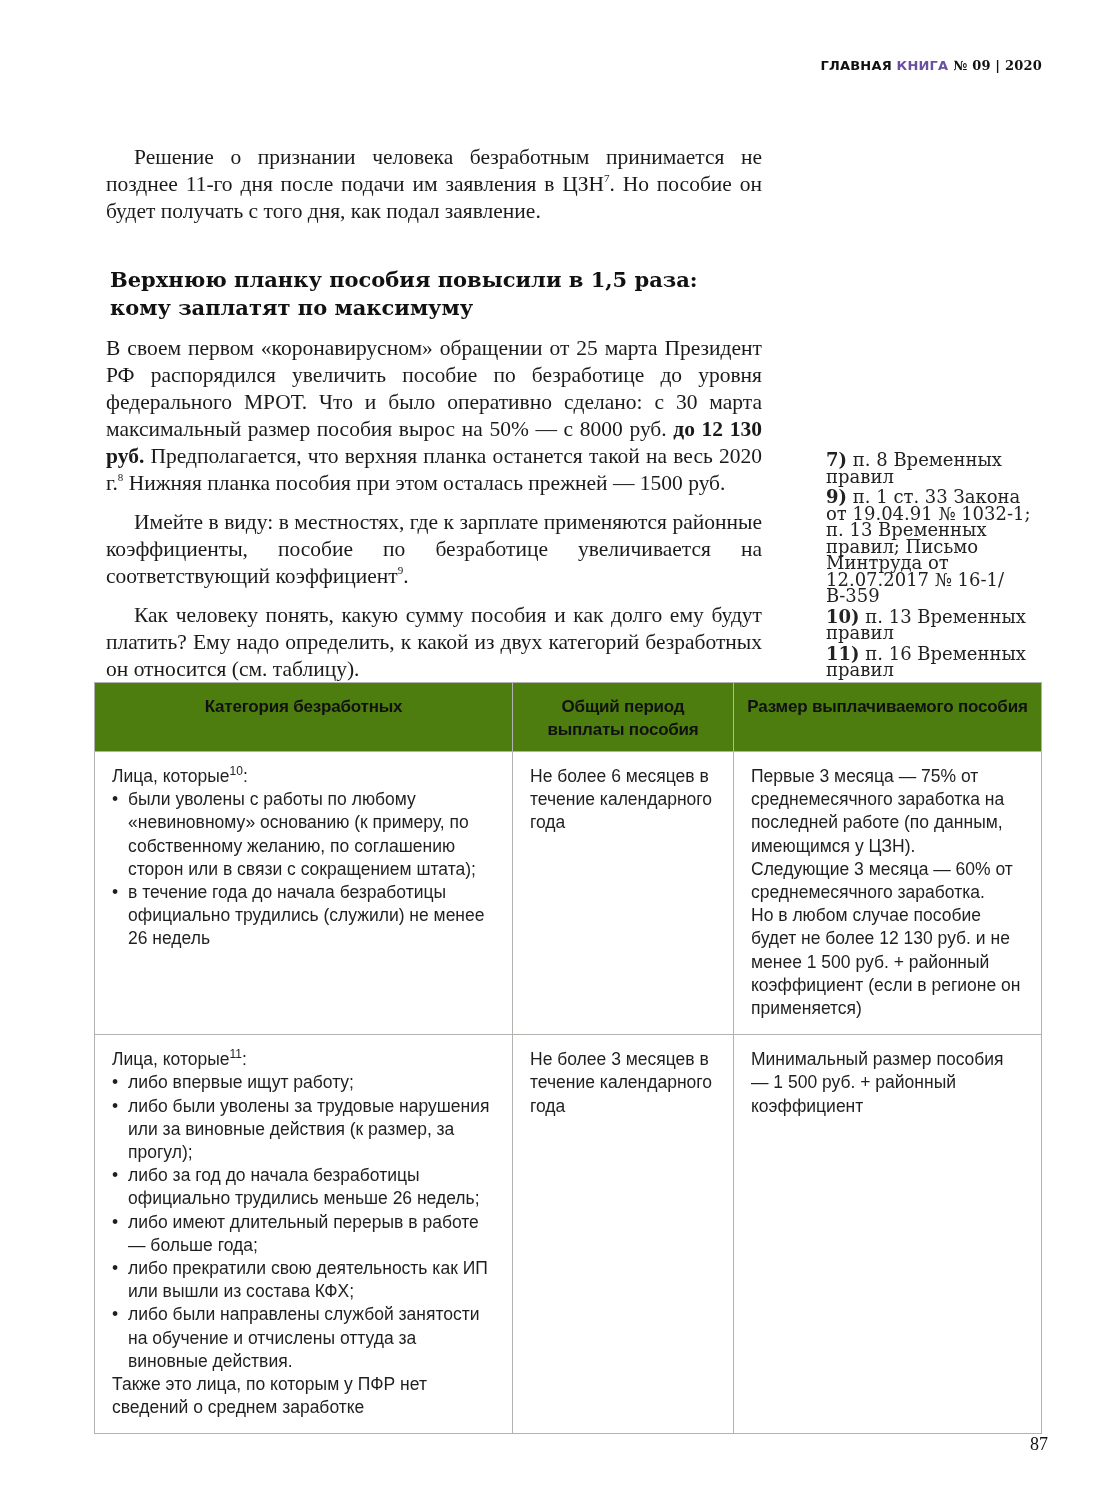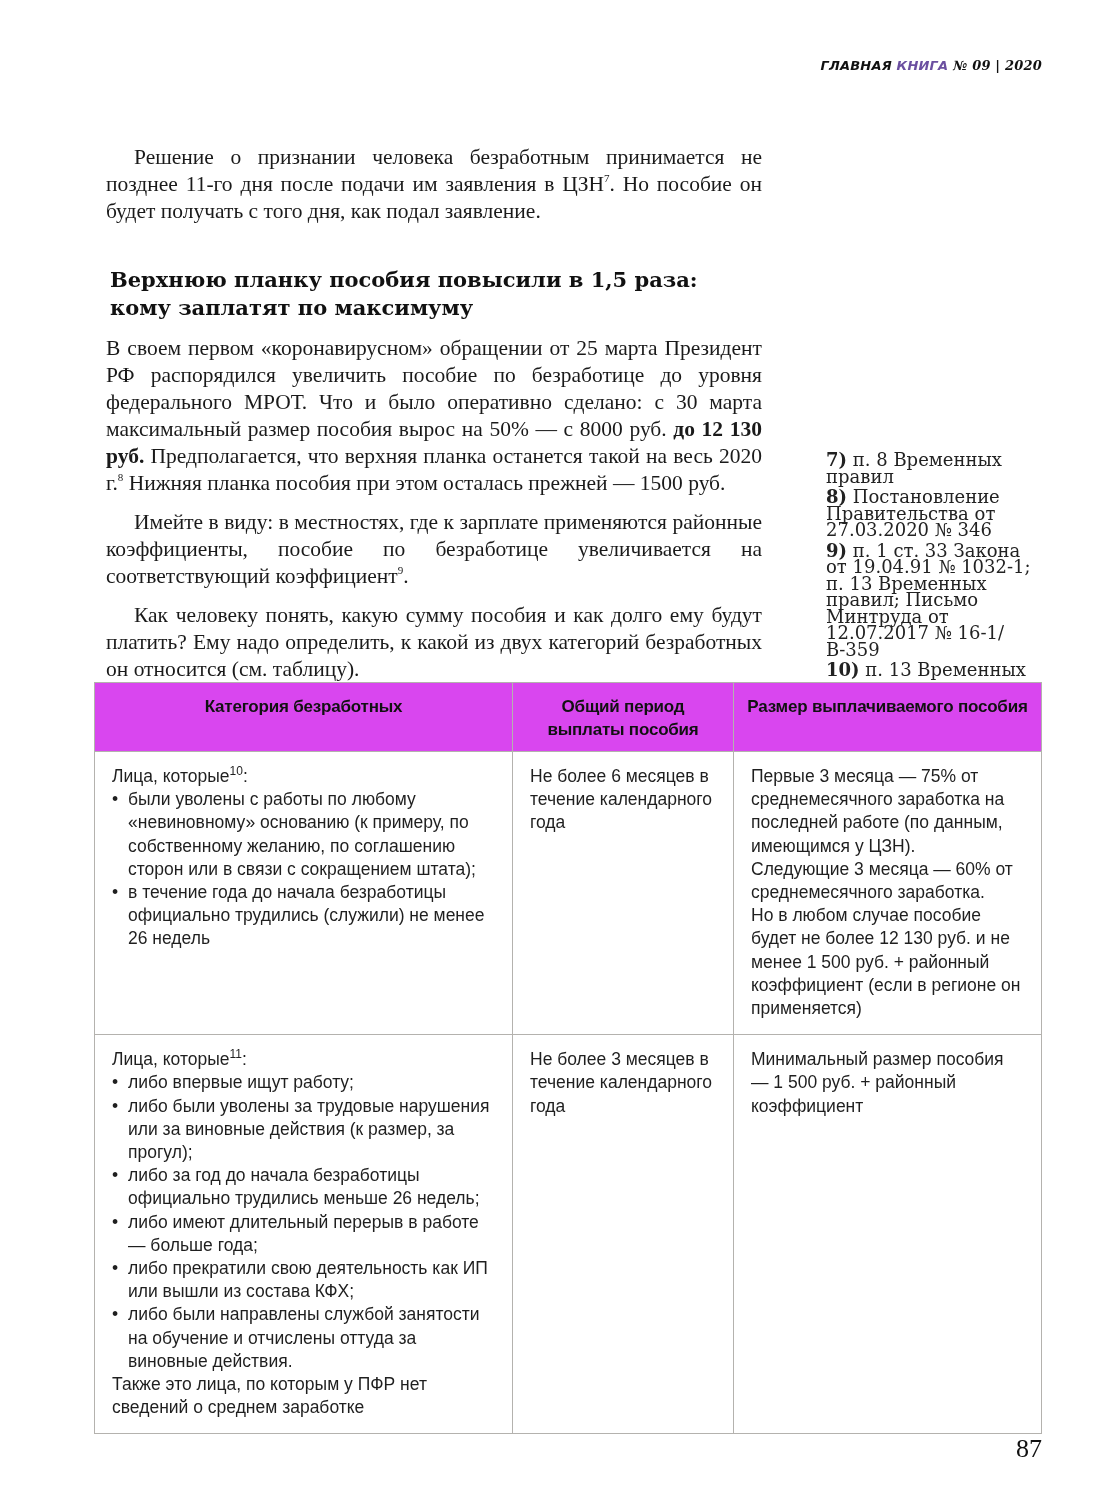--- a/index.html
+++ b/index.html
@@ -2,21 +2,20 @@
 <html><head>
 <meta charset="utf-8">
 <style>
   html, body { margin: 0; padding: 0; background: #ffffff; }
   body { width: 1104px; height: 1500px; position: relative; overflow: hidden; color: #1a1a1a; }
 
   .running-head {
     position: absolute; top: 58px; right: 62px;
     font-family: "DejaVu Sans", sans-serif; font-weight: bold; font-size: 13px; letter-spacing: 0.2px;
     color: #111;
-    font-style: italic;
   }
   .running-head .accent { color: #6b4fa0; }
   .running-head .issue { font-family: "DejaVu Serif", serif; font-weight: bold; }
 
   .main-col { position: absolute; left: 94px; width: 680px; }
   .para {
     font-family: "Liberation Serif", serif; font-size: 21.5px; line-height: 27px;
     margin: 12px; text-align: justify; text-align-last: left; color: #1a1a1a;
   }
   .para.indent { text-indent: 28px; }
@@ -33,36 +32,36 @@
   .footnote { margin: 0 0 4px 0; }
   .footnote b { font-weight: bold; }
 
   table.benefits {
     position: absolute; left: 94px; top: 682px; width: 948px;
     border-collapse: collapse;
     font-family: "Liberation Sans", sans-serif; font-size: 17.5px; line-height: 23.2px; color: #1f1f1f;
   }
   table.benefits th, table.benefits td { border: 1.5px solid #b4b2ae; vertical-align: top; }
   table.benefits th {
-    background: #d946ef; font-weight: bold; font-size: 17px; line-height: 23px;
+    background: #4d7c0f; font-weight: bold; font-size: 17px; line-height: 23px;
     text-align: center; padding: 12px 12px 10px 12px; height: 46px; color: #111;
     letter-spacing: -0.2px;
   }
   table.benefits td { padding: 13px 16px 14px 17px; }
   td sup { font-size: 12px; vertical-align: 7px; line-height: 0; }
   .col1 { width: 393px; }
   .col2 { width: 196px; }
   ul.bullets { margin: 0; padding: 0; list-style: none; }
   ul.bullets li { position: relative; padding-left: 16px; }
   ul.bullets li::before { content: "•"; position: absolute; left: 0; top: 0; }
   .line { display: block; }
 
   .page-number {
-    position: absolute; right: 62px; top: 1434px;
-    font-family: "Liberation Serif", serif; font-size: 26px; color: #111;
+    position: absolute; right: 56px; top: 1434px;
+    font-family: "Liberation Serif", serif; font-size: 18px; color: #111;
   }
 </style>
 </head>
 <body>
 
 <div class="running-head">
   <span>ГЛАВНАЯ</span>
   <span class="accent">КНИГА</span>
   <span class="issue">№ 09 | 2020</span>
 </div>
@@ -79,21 +78,20 @@
 </div>
 
 <div class="main-col" style="top:323px;">
   <p class="para"><span>В своем первом «коронавирусном» обращении от 25 марта Президент РФ распорядился увеличить пособие по безработице до уровня федерального МРОТ. Что и было оперативно сделано: с 30 марта максимальный размер пособия вырос на 50% — с 8000 руб. </span><b>до 12 130 руб.</b><span> Предполагается, что верхняя планка останется такой на весь 2020 г.</span><sup>8</sup><span> Нижняя планка пособия при этом осталась прежней — 1500 руб.</span></p>
   <p class="para indent"><span>Имейте в виду: в местностях, где к зарплате применяются районные коэффициенты, пособие по безработице увеличивается на соответствующий коэффициент</span><sup>9</sup><span>.</span></p>
   <p class="para indent">Как человеку понять, какую сумму пособия и как долго ему будут платить? Ему надо определить, к какой из двух категорий безработных он относится (см. таблицу).</p>
 </div>
 
 <div class="footnotes">
   <p class="footnote"><b>7)</b><span> п. 8 Временных правил</span></p>
-  <p class="footnote"><b>8)</b><span> Постановление Правительства от 27.03.2020 № 346</span></p>
   <p class="footnote"><b>9)</b><span> п. 1 ст. 33 Закона от 19.04.91 № 1032-1; п. 13 Временных правил; Письмо Минтруда от 12.07.2017 № 16-1/В-359</span></p>
   <p class="footnote"><b>10)</b><span> п. 13 Временных правил</span></p>
   <p class="footnote"><b>11)</b><span> п. 16 Временных правил</span></p>
 </div>
 
 <table class="benefits">
   <thead>
     <tr>
       <th class="col1">Категория безработных</th>
       <th class="col2">Общий период выплаты пособия</th>

